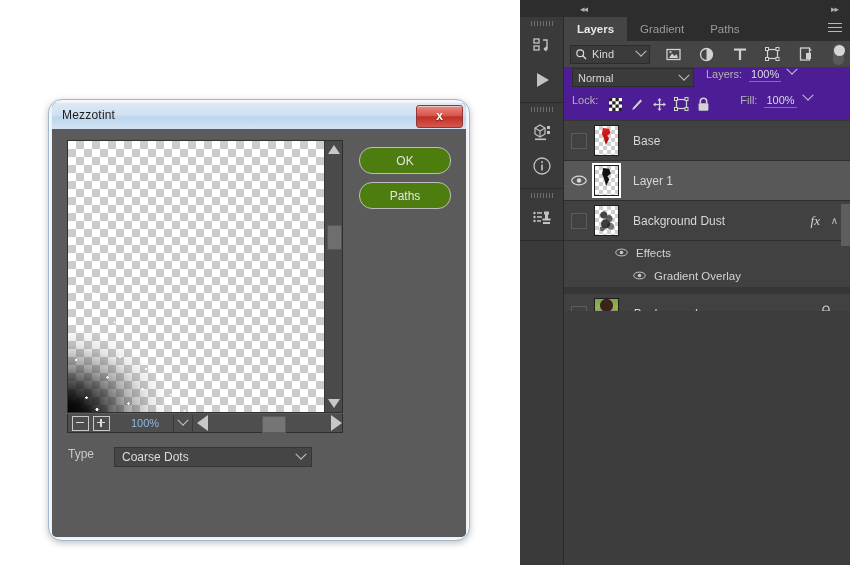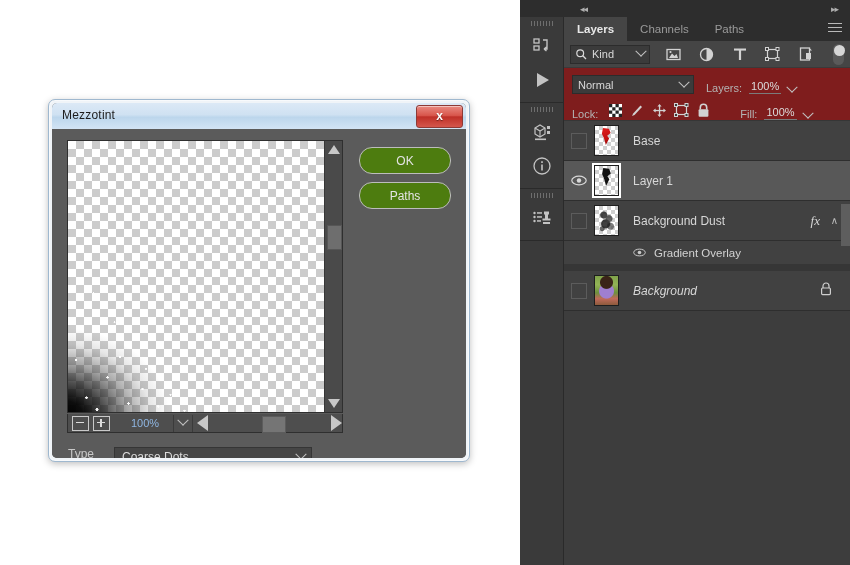--- a/index.html
+++ b/index.html
@@ -7,22 +7,22 @@
     width: 850px; height: 565px;
     background: #ffffff;
     font-family: "Liberation Sans", sans-serif;
     overflow: hidden;
   }
   #root { position: relative; width: 850px; height: 565px; }
 
   
   #dialog {
     position: absolute; left: 48px; top: 99px;
-    width: 422px; height: 363px;
-    border-radius: 7px;
+    width: 422px; height: 442px;
+    border-radius: 14px;
     background: #f0f4f8;
     border: 1px solid #9fb8cf;
     box-shadow: 0 0 0 1px rgba(255,255,255,.55) inset, 0 2px 7px rgba(0,0,0,.25);
     box-sizing: border-box;
     padding: 3px;
   }
   #dialog-inner {
     position: relative; width: 100%; height: 100%;
     border-radius: 5px; overflow: hidden;
     background: #5a5a5a;
@@ -225,21 +225,21 @@
   }
   #kind-text { font-size: 11px; color: #d8d8d8; margin-left: 4px; flex: 1; }
   .filt-icon { width: 25px; height: 22px; display:flex; align-items:center; justify-content:center; cursor:pointer; color:#d2d2d2; }
   #filter-toggle {
     margin-left: 4px; width: 13px; height: 21px; border-radius: 7px;
     background: #5a5a5a; position: relative; cursor: pointer;
   }
   #filter-toggle::after { content:""; position:absolute; left:1px; top:1px; width:11px; height:11px; border-radius:50%; background:#d6d6d6; }
 
   #blend-row, #lock-row {
-    height: 26px; background: #7f1d1d; display: flex; align-items: flex-end; padding: 0 8px;
+    height: 26px; background: #4c1d95; display: flex; align-items: flex-start; padding: 0 8px;
   }
   #blend-select {
     width: 122px; height: 19px; background: #3b3b3b; border: 1px solid #2c2c2c;
     display: flex; align-items: center; cursor: pointer; box-sizing: border-box;
   }
   #blend-text { font-size: 11px; color: #d8d8d8; margin-left: 5px; flex: 1; }
   .mini-label { font-size: 11px; color: #b4b4b4; }
   .val-field {
     font-size: 11px; color: #dcdcdc; border-bottom: 1px solid #7b7b7b;
     padding: 0 2px 1px 2px; cursor: text;
@@ -422,21 +422,21 @@
             <rect x="11" y="14" width="7" height="2" fill="#c3c3c3"></rect>
           </svg>
         </div>
       </div>
     </div>
 
     <div id="panel">
 
       <div id="tabs">
         <div class="tab active">Layers</div>
-        <div class="tab">Channels</div>
+        <div class="tab">Gradient</div>
         <div class="tab">Paths</div>
         <div id="tab-menu"></div>
       </div>
 
       <div id="filter-row">
         <div id="kind-select">
           <svg width="13" height="13" viewBox="0 0 13 13" style="margin-left:4px">
             <circle cx="5.2" cy="5.2" r="3.4" fill="none" stroke="#d8d8d8" stroke-width="1.2"></circle>
             <line x1="7.8" y1="7.8" x2="11" y2="11" stroke="#d8d8d8" stroke-width="1.3"></line>
           </svg>
@@ -576,20 +576,29 @@
               <div class="eye-empty"></div>
             </div>
           <div class="thumb">
               <div class="art-dust"></div>
             </div>
           <div class="lname">Background Dust</div>
           <div class="fx-mark">fx</div>
           <div class="collapse-mark">∧</div>
         </div>
 
+        <div class="erow">
+          <div class="eye-sm" style="margin-left:50px">
+            <svg width="13" height="9" viewBox="0 0 13 9">
+                <ellipse cx="6.5" cy="4.5" rx="5.8" ry="3.4" fill="none" stroke="#c9c9c9" stroke-width="1"></ellipse>
+                <circle cx="6.5" cy="4.5" r="1.8" fill="#c9c9c9"></circle>
+              </svg>
+          </div>
+          <div class="ename" style="margin-left:8px">Effects</div>
+        </div>
 
         <div class="erow sub">
           <div class="eye-sm" style="margin-left:68px">
             <svg width="13" height="9" viewBox="0 0 13 9">
                 <ellipse cx="6.5" cy="4.5" rx="5.8" ry="3.4" fill="none" stroke="#c9c9c9" stroke-width="1"></ellipse>
                 <circle cx="6.5" cy="4.5" r="1.8" fill="#c9c9c9"></circle>
               </svg>
           </div>
           <div class="ename" style="margin-left:8px">Gradient Overlay</div>
         </div>

